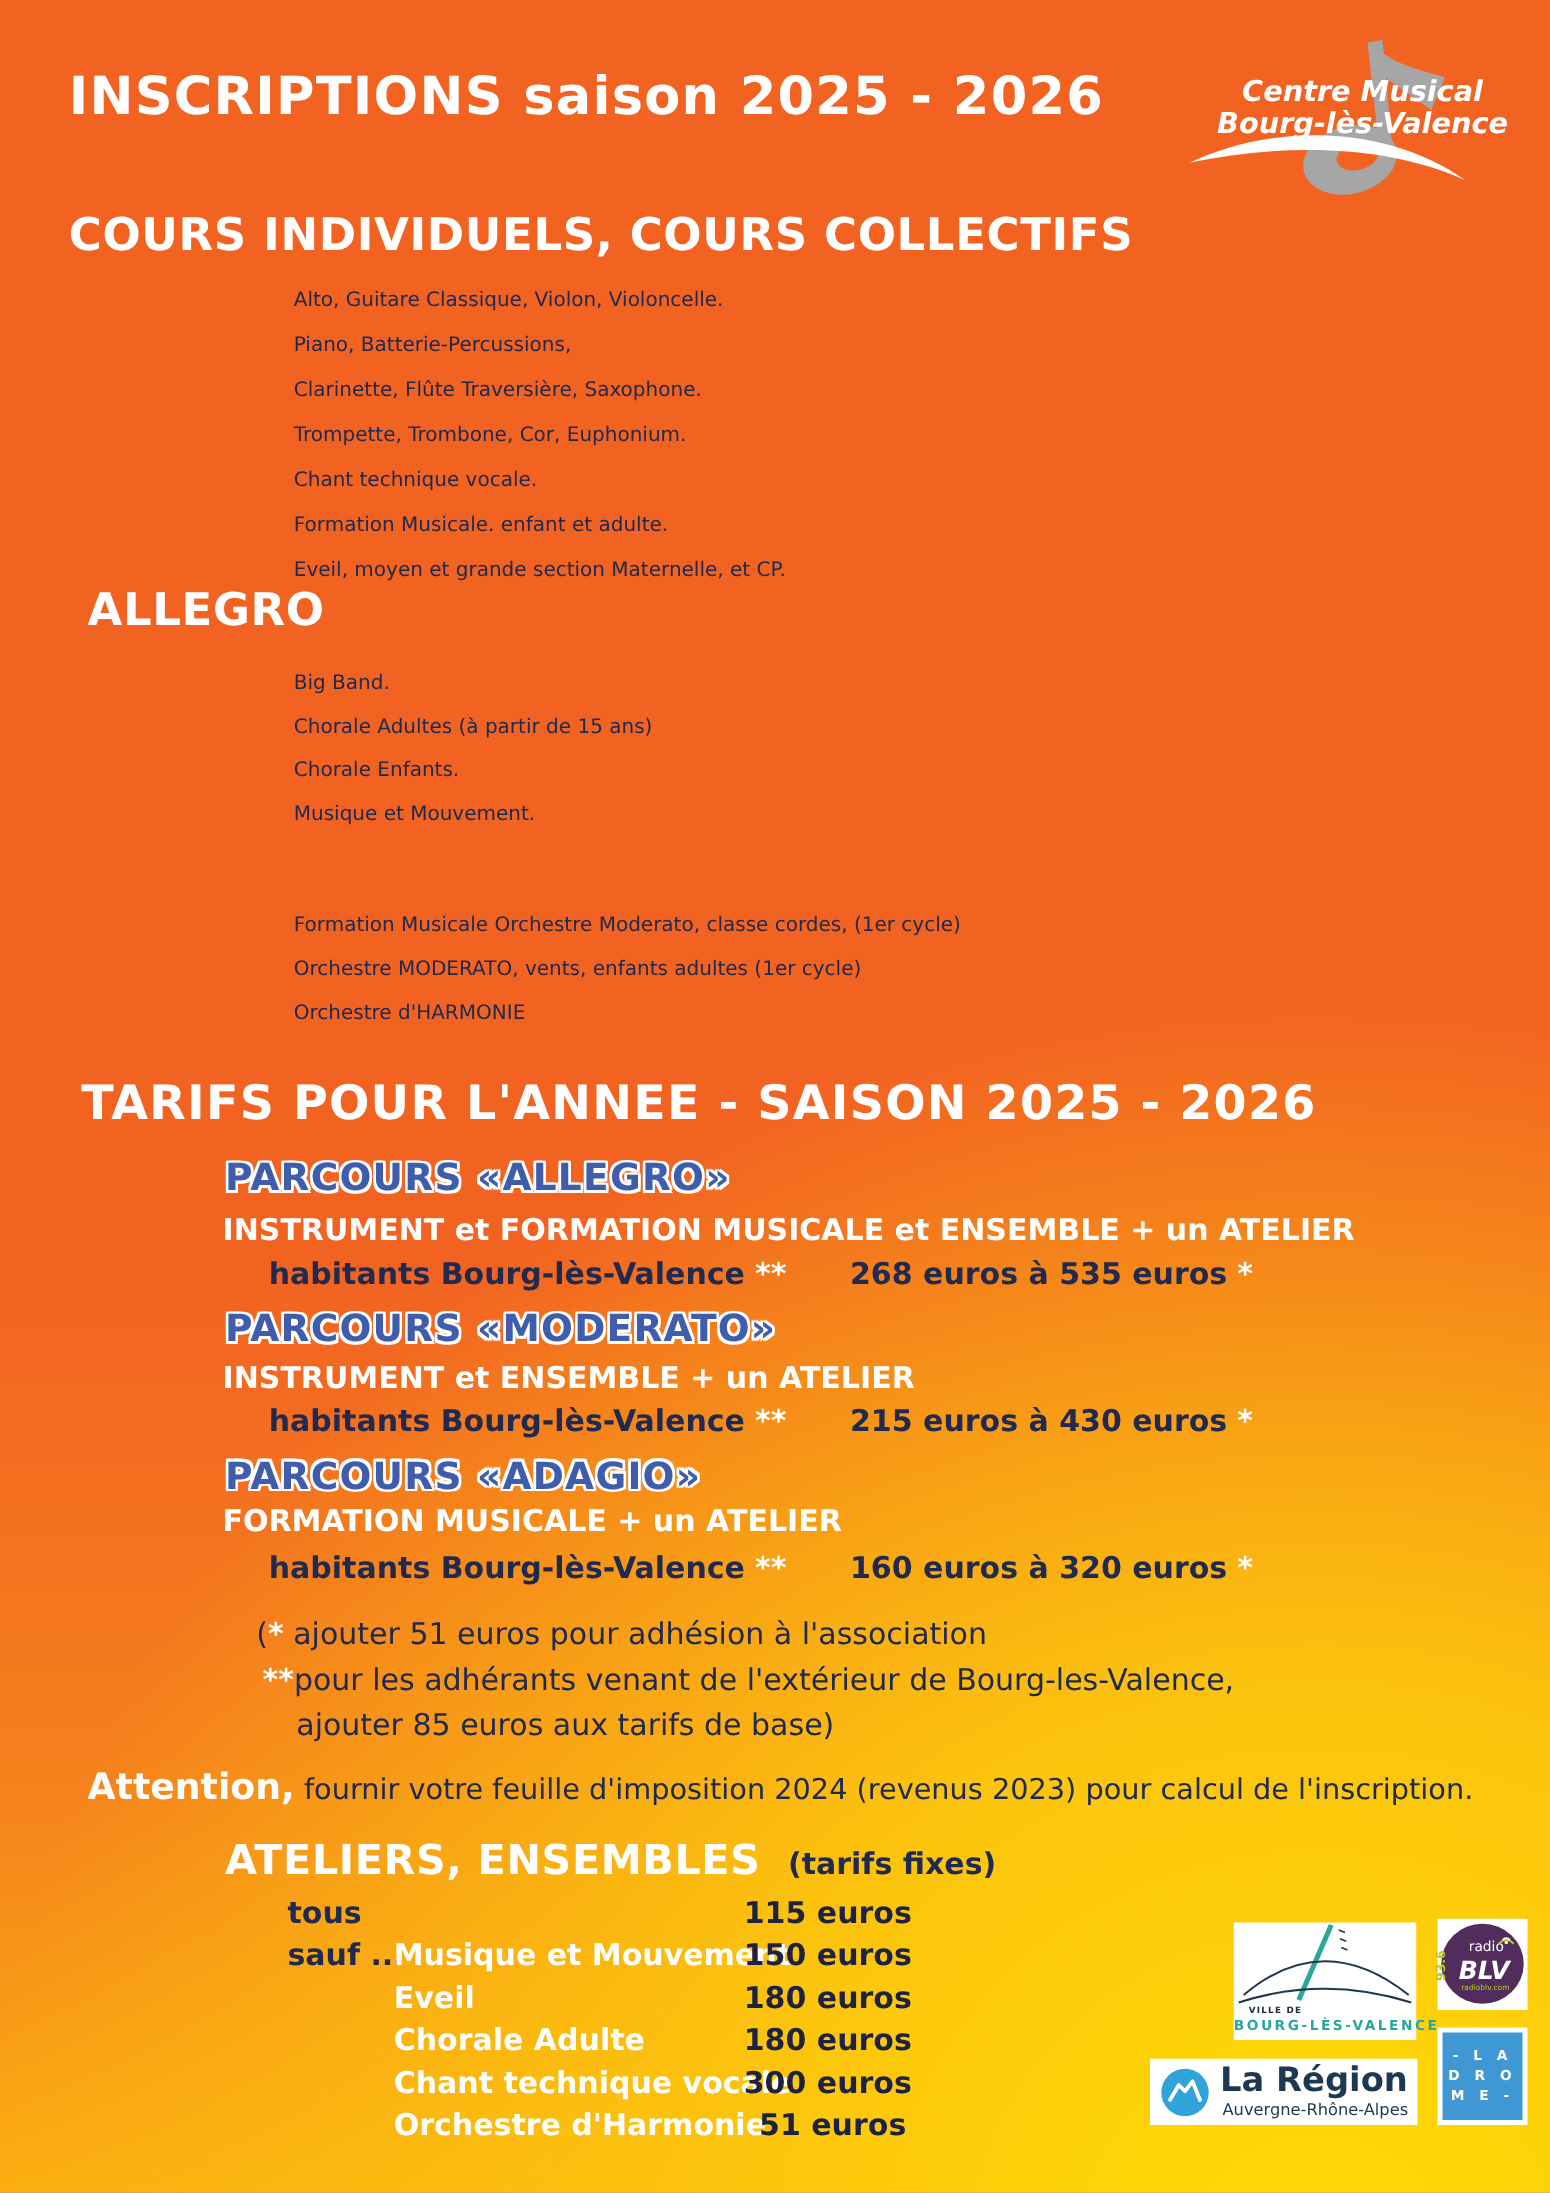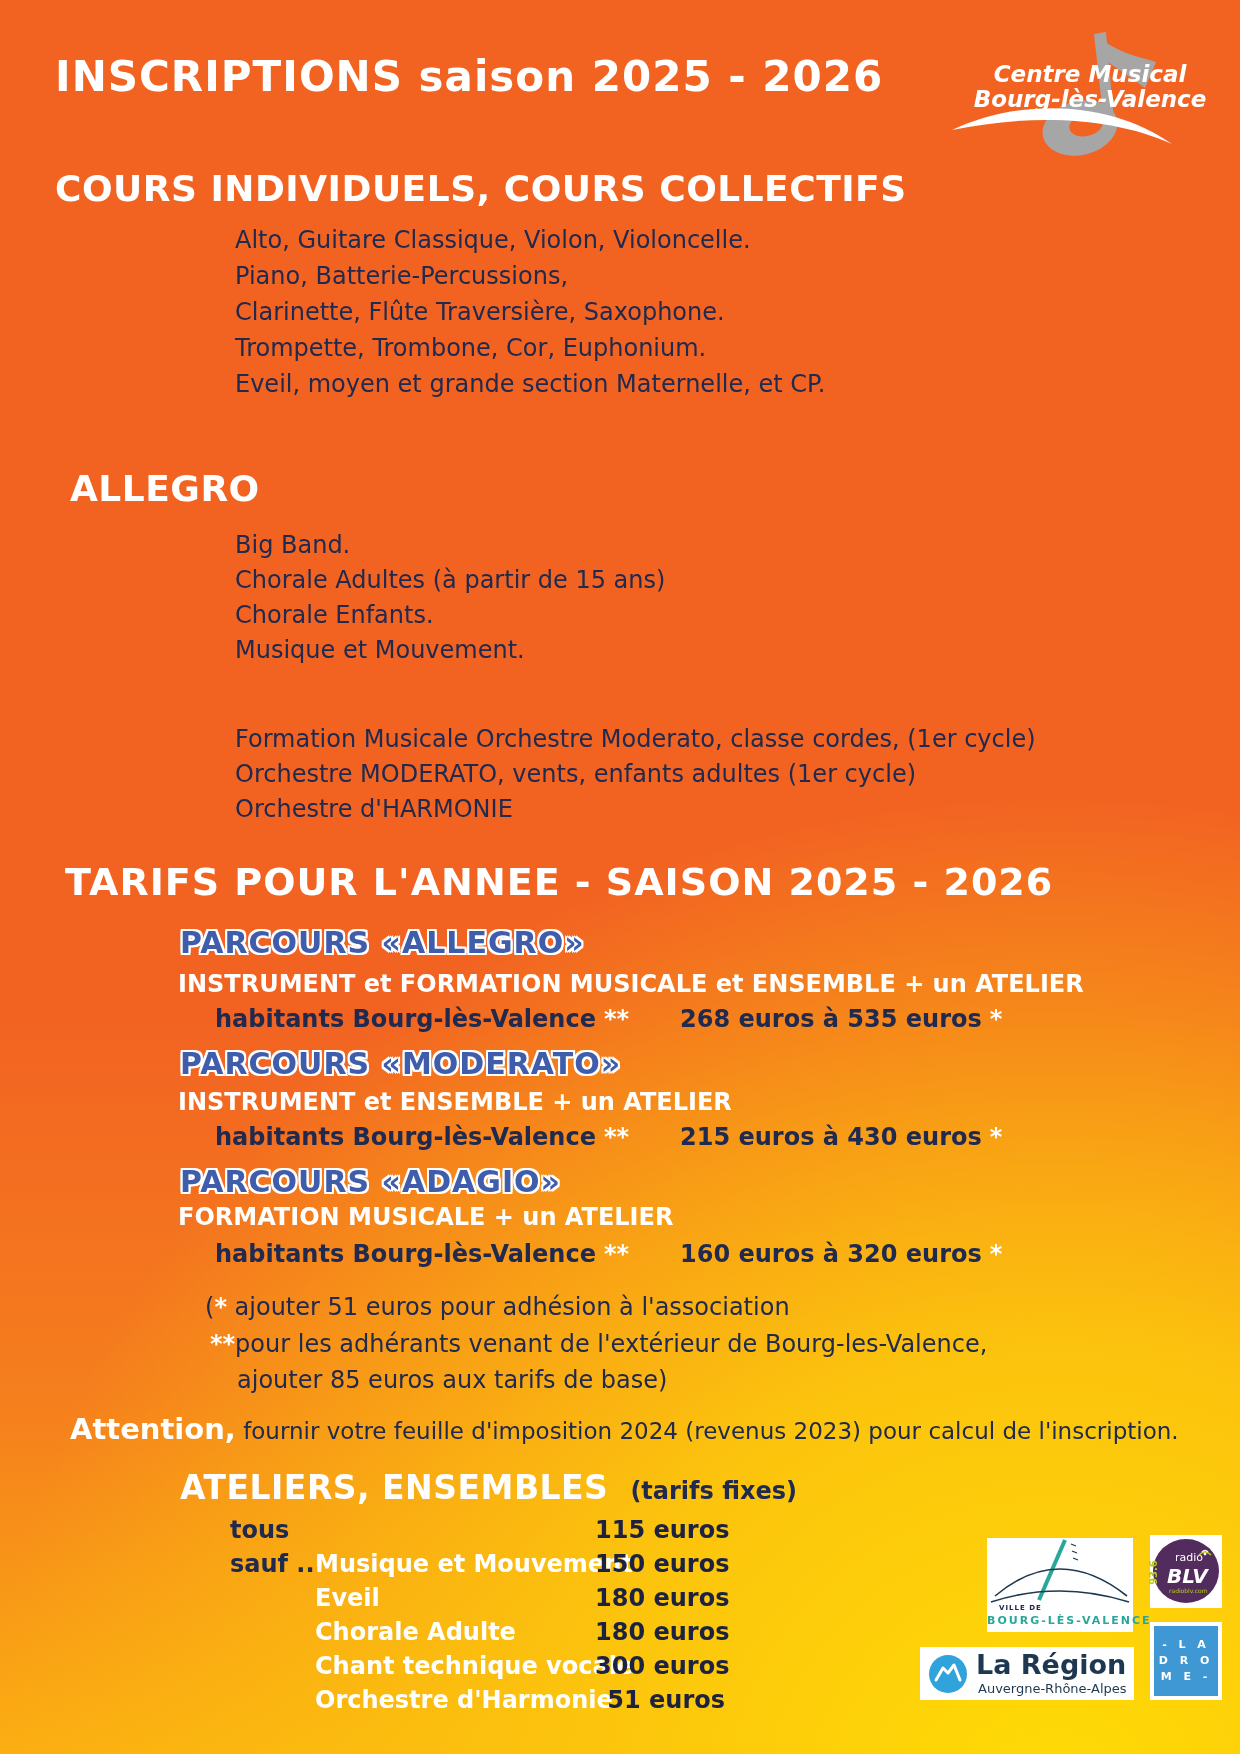--- a/index.html
+++ b/index.html
@@ -13,21 +13,21 @@
   }
   .abs { position:absolute; }
   .nowrap { white-space:nowrap; }
 
   .title { left:55px; top:52px; font-size:42px; font-weight:bold; color:#fff; letter-spacing:1px; }
 
   .brand-text { left:950px; top:62px; width:280px; text-align:center;
     color:#fff; font-weight:bold; font-style:italic; font-size:23px; line-height:25px; }
 
   .sec-heading { font-size:36px; font-weight:bold; color:#fff; letter-spacing:0.5px; }
-  .items { font-size:24px; color:#20294e; }
+  .items { font-size:16px; color:#20294e; }
   .items .item { line-height:36px; white-space:nowrap; }
   .items-sm .item { line-height:35px; }
 
   .tarifs-heading { left:65px; top:860px; font-size:38px; font-weight:bold; color:#fff; letter-spacing:1px; }
 
   .parcours-name { left:180px; font-size:30px; font-weight:bold; color:#3f5dab; letter-spacing:1px;
     text-shadow:-2px -2px 0 #fff, 2px -2px 0 #fff, -2px 2px 0 #fff, 2px 2px 0 #fff,
                  0 -2px 0 #fff, 0 2px 0 #fff, -2px 0 0 #fff, 2px 0 0 #fff; }
   .parcours-formula { left:178px; font-size:24px; font-weight:bold; color:#fff; white-space:nowrap; }
   .parcours-rowlabel { left:215px; font-size:24px; font-weight:bold; color:#20294e; white-space:nowrap; }
@@ -91,20 +91,22 @@
     <div>Centre Musical</div>
     <div>Bourg-lès-Valence</div>
   </div>
 
   <div class="abs sec-heading nowrap" style="left:55px; top:168px;">COURS INDIVIDUELS, COURS COLLECTIFS</div>
   <div class="abs items" style="left:235px; top:222px;">
     <div class="item">Alto, Guitare Classique, Violon, Violoncelle.</div>
     <div class="item">Piano, Batterie-Percussions,</div>
     <div class="item">Clarinette, Flûte Traversière, Saxophone.</div>
     <div class="item">Trompette, Trombone, Cor, Euphonium.</div>
+    <div class="item">Chant technique vocale.</div>
+    <div class="item">Formation Musicale. enfant et adulte.</div>
     <div class="item">Eveil, moyen et grande section Maternelle, et CP.</div>
   </div>
 
   <div class="abs sec-heading nowrap" style="left:70px; top:468px;">ALLEGRO</div>
   <div class="abs items items-sm" style="left:235px; top:528px;">
     <div class="item">Big Band.</div>
     <div class="item">Chorale Adultes (à partir de 15 ans)</div>
     <div class="item">Chorale Enfants.</div>
     <div class="item">Musique et Mouvement.</div>
   </div>

